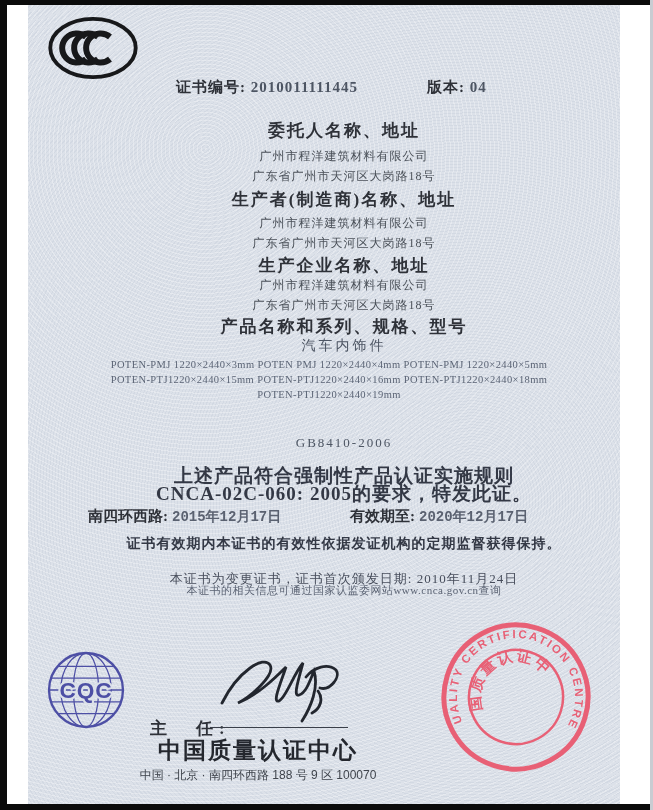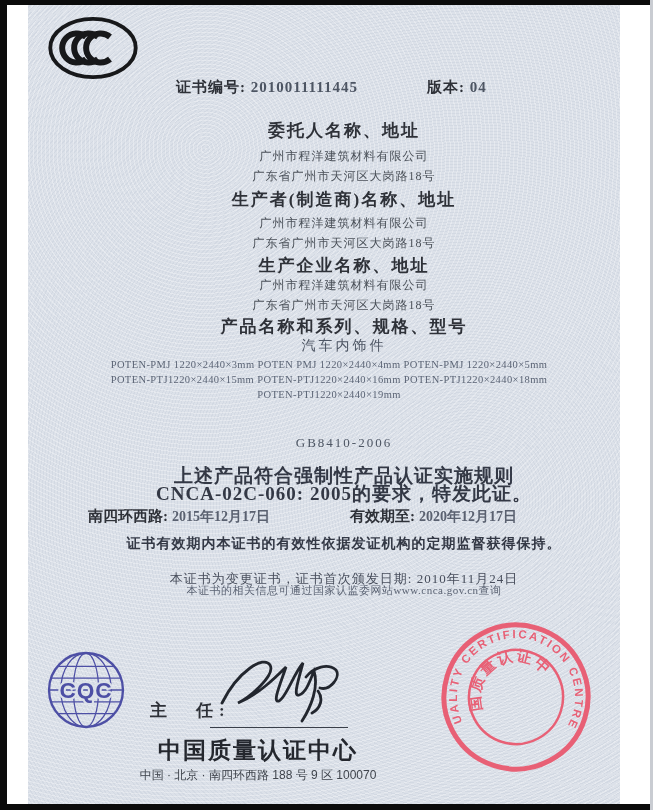--- a/index.html
+++ b/index.html
@@ -26,21 +26,21 @@
   .certrow{font-size:15px;font-weight:bold;color:#2e3138;letter-spacing:1px;}
   .h{font-size:17px;font-weight:bold;letter-spacing:2px;color:#2e3138;}
   .s{font-size:12px;color:#4a5058;letter-spacing:1px;}
   .models{
     position:absolute;left:66px;width:470px;top:352px;text-align:center;
     font-size:10.5px;line-height:15px;color:#5b6475;letter-spacing:.4px;
   }
   .gb{font-size:13px;color:#4d5563;letter-spacing:2px;}
   .stmt{font-size:19px;font-weight:bold;color:#333845;letter-spacing:1px;}
   .datelbl{font-size:15px;font-weight:bold;color:#2e3138;}
-  .dateval{font-size:14px;font-weight:bold;color:#5a6170;}
+  .dateval{font-size:14px;font-weight:bold;color:#5a6170;font-family:Liberation Mono, monospace;}
   .note1{font-size:14px;font-weight:bold;color:#333845;letter-spacing:1px;}
   .note2{font-size:13px;color:#474d5b;letter-spacing:1px;}
   .note3{font-size:11px;color:#5b6373;letter-spacing:.5px;}
   .director{font-size:17px;font-weight:bold;color:#2e3138;letter-spacing:6px;}
   .sigline{position:absolute;left:182px;top:722px;width:138px;border-bottom:1.5px solid #3a3f49;}
   .orgname{top:730px;font-size:23px;font-weight:bold;letter-spacing:2px;color:#24272e;}
   .orgaddr{top:762px;font-size:12px;color:#3f444c;font-family:"Liberation Sans","DejaVu Sans",sans-serif;}
   .orgurl{top:781px;font-size:13px;font-weight:bold;color:#303540;font-family:"Liberation Sans","DejaVu Sans",sans-serif;letter-spacing:1px;}
   .footctr{left:40px;width:380px;}
   .seal{position:absolute;left:408px;top:612px;width:160px;height:160px;opacity:.88;}
@@ -124,21 +124,21 @@
         <line x1="4" y1="22" x2="96" y2="22"></line>
         <line x1="4" y1="36" x2="96" y2="36"></line>
         <line x1="4" y1="50" x2="96" y2="50"></line>
         <line x1="4" y1="64" x2="96" y2="64"></line>
         <line x1="4" y1="78" x2="96" y2="78"></line>
       </g>
       <text x="50" y="59" text-anchor="middle" font-size="27" font-weight="bold" font-family="Liberation Sans, sans-serif" fill="#4d4fa5" stroke="#dce1e9" stroke-width="5" paint-order="stroke" letter-spacing="1">CQC</text>
     </svg>
   </div>
 
-  <div class="abs director" style="left:122px;top:694px;">主　任:</div>
+  <div class="abs director" style="left:122px;top:712px;">主　任:</div>
   <div class="sig">
     <svg viewBox="0 0 145 88" width="145" height="88">
       <path d="M14,60 C30,28 56,12 62,22 C68,32 42,54 30,60 C50,52 68,34 78,24 C72,42 64,60 71,58 C78,55 86,30 95,20 C90,38 85,54 91,52 C98,50 102,38 106,28 C111,44 103,64 94,78 M98,34 C106,24 120,20 128,27 C133,34 122,48 112,45 M110,48 C116,56 112,66 104,70" stroke="#22262e" stroke-width="2.8" fill="none" stroke-linecap="round"></path>
     </svg>
   </div>
   <div class="sigline"></div>
 
   <div class="cline orgname footctr">中国质量认证中心</div>
   <div class="cline orgaddr footctr">中国 · 北京 · 南四环西路 188 号 9 区 100070</div>
 

